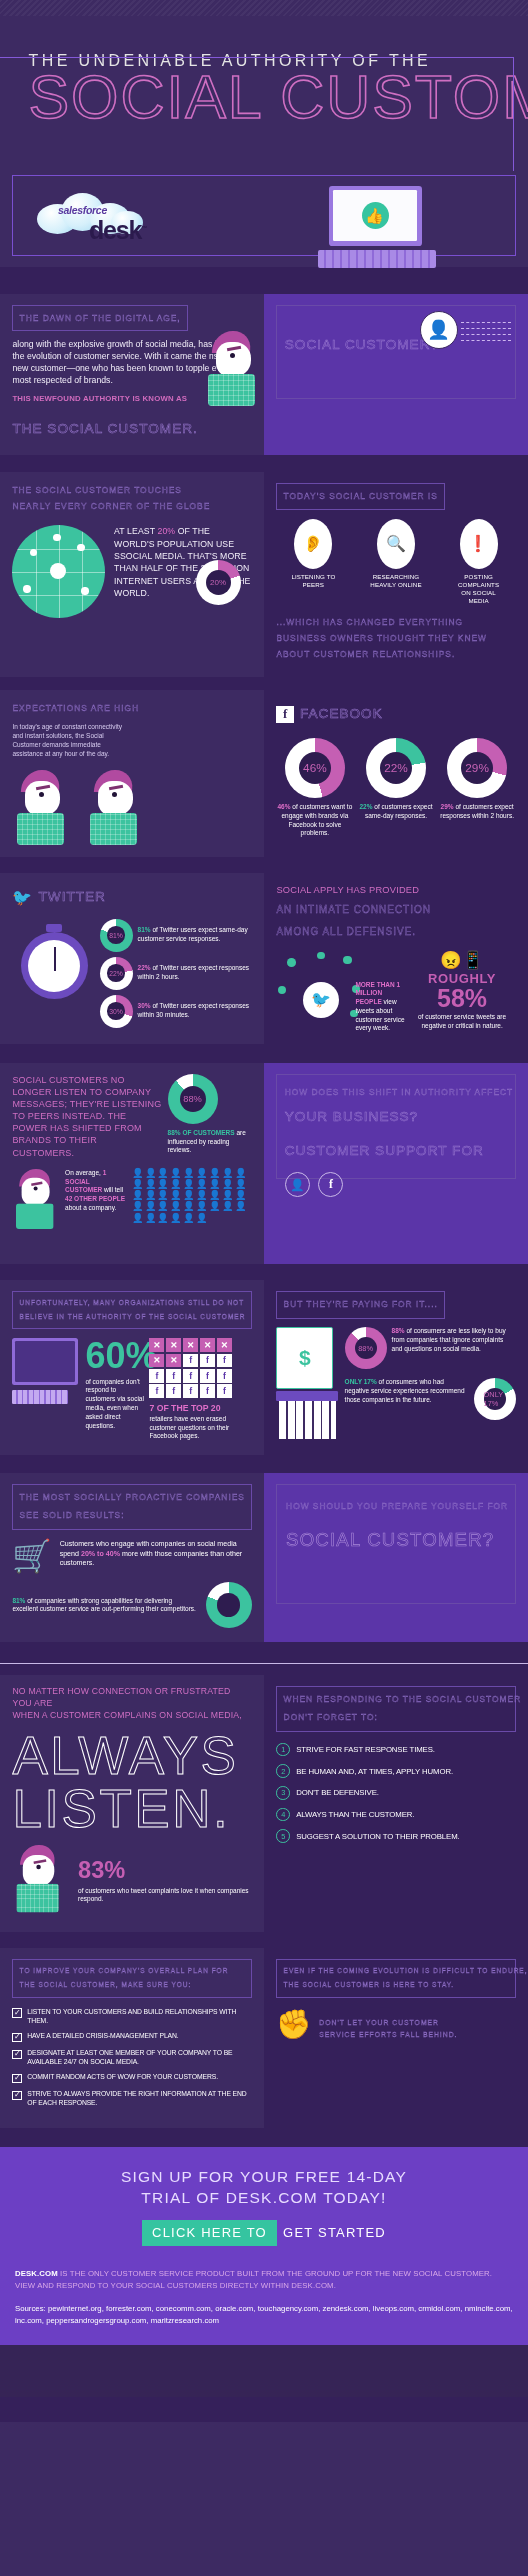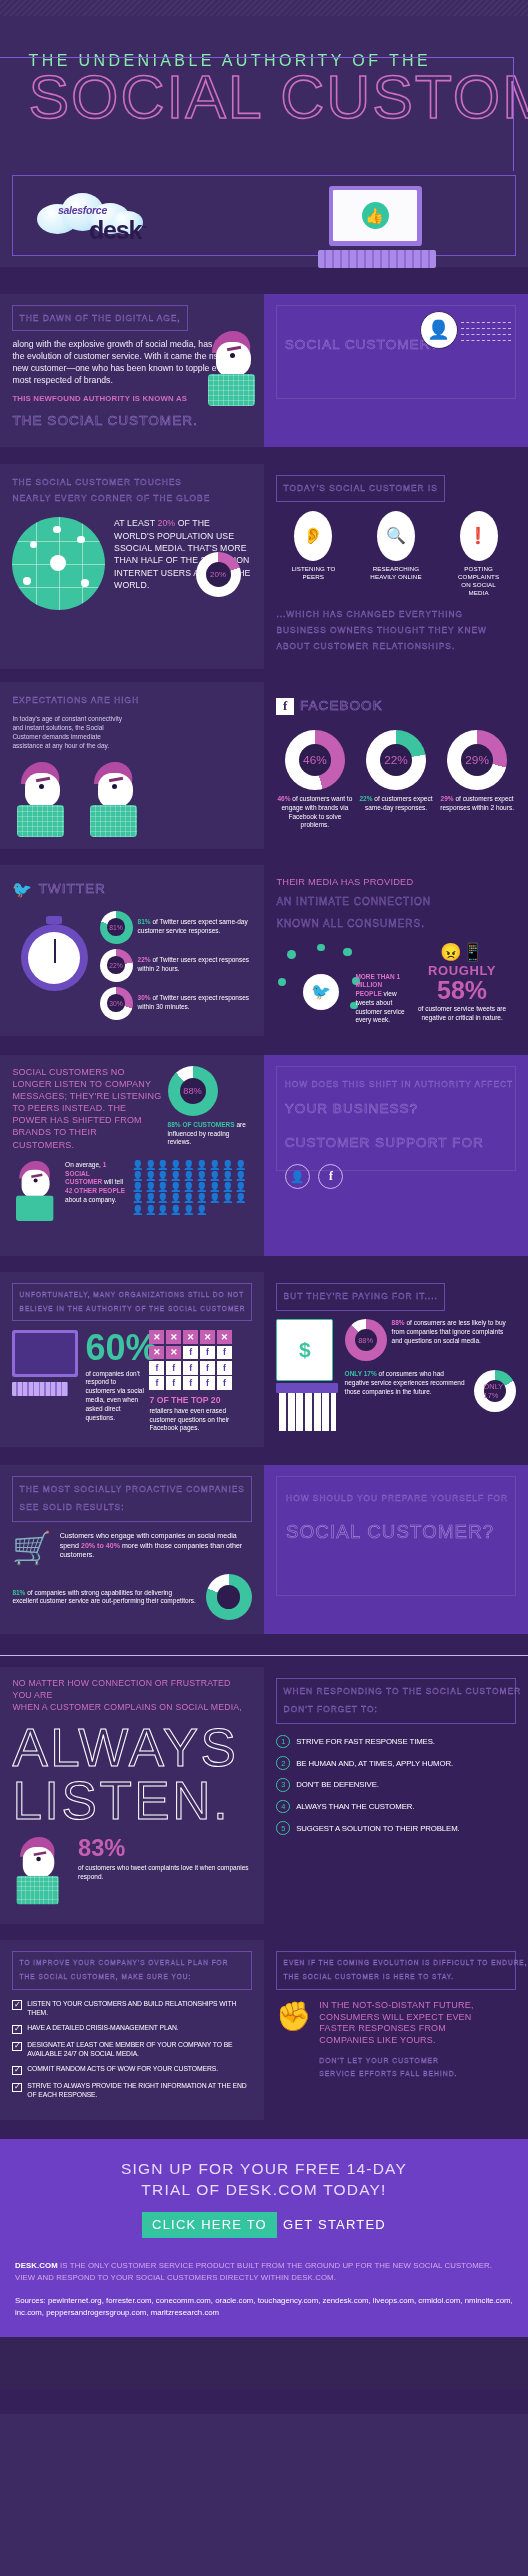--- a/index.html
+++ b/index.html
@@ -47,21 +47,21 @@
   .tl { color:#35c4a0; }
   .thin-border { border: 0.6px solid #6a4aa8; }
 
   .hr-light { height:1.2px; background:#c9b8e8; width:100%; }
 
   
   .hdr { position:relative; padding: 16px 0 0 0; height:155px; }
   .hdr .topline { position:absolute; top:41px; left:0; right:13.6px; height:1.2px; background:#8459d8; }
   .hdr .rightline { position:absolute; top:41px; right:13.6px; width:1.2px; height:114px; background:#8459d8; }
   .title1 {
-    font-size: 16px; letter-spacing: 3.4px; color:#86efac; font-weight:400;
+    font-size: 16px; letter-spacing: 3.4px; color:#e5e5e5; font-weight:400;
     padding-left: 28.5px; padding-top: 20px; white-space:nowrap;
   }
   .title2 {
     font-size: 61px; letter-spacing: 1.9px; color: transparent;
     -webkit-text-stroke: 1.6px #cf6fc2; padding-left: 28.5px;
     line-height: 1.02; margin-top: -3.7px; white-space:nowrap;
   }
 
   
   .logobox { margin: 3.7px 12.4px 0 12.4px; border:1.2px solid #7a4fd0; height:81px; position:relative; }
@@ -188,21 +188,21 @@
 
   <div class="stripes band-deep" style="height:27px"></div>
 
   <div class="row">
     <div class="col band-mid sec-pad">
       <div class="thin-border" style="padding:5px 6.2px 3.7px 6.2px;display:inline-block">
         <div class="outline-head">THE DAWN OF THE DIGITAL AGE,</div>
       </div>
       <p class="body-txt" style="margin-top:6.2px;font-size:8.7px;line-height:1.4">along with the explosive growth of social media, has forced the evolution of customer service. With it came the rise of a new customer—one who has been known to topple even the most respected of brands.</p>
       <div class="pinkcap" style="margin-top:7.4px;font-size:7.8px">THIS NEWFOUND AUTHORITY IS KNOWN AS</div>
-      <div class="outline-head lg" style="margin-top:5px">THE SOCIAL CUSTOMER.</div>
+      <div class="outline-head lg" style="margin-top:13px">THE SOCIAL CUSTOMER.</div>
       <div class="guy" style="position:absolute;right:3.7px;top:37px">
         <div class="hair"></div>
           <div class="face"></div>
           <div class="brow"></div>
           <div class="eye"></div>
           <div class="body"></div>
       </div>
     </div>
     <div class="col band-light sec-pad">
       <div class="thin-border" style="height:94px;padding:8.7px 7.4px;position:relative">
@@ -371,23 +371,23 @@
               <div class="hole" style="width:17.4px;height:17.4px">
                   <span class="val" style="font-size:6.8px">30%</span>
                 </div>
             </div>
             <div class="tiny"><span class="pk" style="font-weight:700">30%</span><span> of Twitter users expect responses within 30 minutes.</span></div>
           </div>
         </div>
       </div>
     </div>
     <div class="col band-deep sec-pad">
-      <div class="pinkhead">THEIR MEDIA HAS PROVIDED</div>
+      <div class="pinkhead">SOCIAL APPLY HAS PROVIDED</div>
       <div class="outline-head" style="font-size:10px;margin-top:3.7px">AN INTIMATE CONNECTION</div>
-      <div class="outline-head" style="font-size:10px;margin-top:2.5px">KNOWN ALL CONSUMERS.</div>
+      <div class="outline-head" style="font-size:10px;margin-top:2.5px">AMONG ALL DEFENSIVE.</div>
       <div style="display:flex;gap:6.2px;margin-top:8.7px">
         <div style="width:133px;position:relative;height:74px">
           <div style="position:absolute;left:27px;top:32px;width:36px;height:36px;border-radius:50%;background:#fff;display:flex;align-items:center;justify-content:center;font-size:16px;color:#c55fb3">🐦</div>
           <div style="position:absolute;left:11px;top:8.7px;width:8.7px;height:8.7px;border-radius:50%;background:#3cc39f"></div>
           <div style="position:absolute;left:41px;top:2.5px;width:7.4px;height:7.4px;border-radius:50%;background:#3cc39f"></div>
           <div style="position:absolute;left:67px;top:6.2px;width:8.7px;height:8.7px;border-radius:50%;background:#3cc39f"></div>
           <div style="position:absolute;left:1.2px;top:36px;width:8px;height:8px;border-radius:50%;background:#3cc39f"></div>
           <div style="position:absolute;left:76px;top:35px;width:8px;height:8px;border-radius:50%;background:#3cc39f"></div>
           <div style="position:absolute;left:74px;top:60px;width:7.4px;height:7.4px;border-radius:50%;background:#3cc39f"></div>
           <div class="tiny" style="position:absolute;left:79px;top:31px;width:52px">
@@ -602,21 +602,21 @@
 
   <div class="stripes band-deep" style="height:21px"></div>
   <div class="hr-light"></div>
   <div class="band-deep" style="height:11px"></div>
 
   <div class="row">
     <div class="col band-mid sec-pad">
       <div class="pinkhead" style="font-size:8.7px">NO MATTER HOW CONNECTION OR FRUSTRATED YOU ARE</div>
       <div class="pinkhead" style="font-size:8.7px">WHEN A CUSTOMER COMPLAINS ON SOCIAL MEDIA,</div>
       <div class="huge" style="margin-top:7.4px">ALWAYS LISTEN.</div>
-      <div style="display:flex;gap:8.7px;margin-top:10px;align-items:flex-start">
+      <div style="display:flex;gap:8.7px;margin-top:10px;align-items:center">
         <div class="guy" style="transform:scale(.9);transform-origin:left top">
           <div class="hair"></div>
             <div class="face"></div>
             <div class="brow"></div>
             <div class="eye"></div>
             <div class="body"></div>
         </div>
         <div style="flex:1">
           <div style="color:#c55fb3;font-size:23.6px;font-weight:700;line-height:1">83%</div>
           <div class="tiny" style="margin-top:3.7px">of customers who tweet complaints love it when companies respond.</div>
@@ -685,26 +685,20 @@
         </ul>
     </div>
     <div class="col band-deep sec-pad">
       <div class="thin-border" style="padding:5px 6.2px">
         <div class="outline-head" style="font-size:6.5px">EVEN IF THE COMING EVOLUTION IS DIFFICULT TO ENDURE,</div>
         <div class="outline-head" style="font-size:6.5px;margin-top:1.9px">THE SOCIAL CUSTOMER IS HERE TO STAY.</div>
       </div>
       <div style="display:flex;gap:7.4px;margin-top:10px">
         <div style="font-size:28.5px;color:#c55fb3">✊</div>
         <div>
-          <div class="pinkhead" style="font-size:9px;line-height:1.3">
-            <div>IN THE NOT-SO-DISTANT FUTURE,</div>
-            <div>CONSUMERS WILL EXPECT EVEN</div>
-            <div>FASTER RESPONSES FROM</div>
-            <div>COMPANIES LIKE YOURS.</div>
-          </div>
           <div class="outline-head" style="font-size:6.8px;margin-top:8.7px">DON'T LET YOUR CUSTOMER</div>
           <div class="outline-head" style="font-size:6.8px">SERVICE EFFORTS FALL BEHIND.</div>
         </div>
       </div>
     </div>
   </div>
 
   <div class="stripes band-deep" style="height:18.6px"></div>
 
   <div class="cta">

